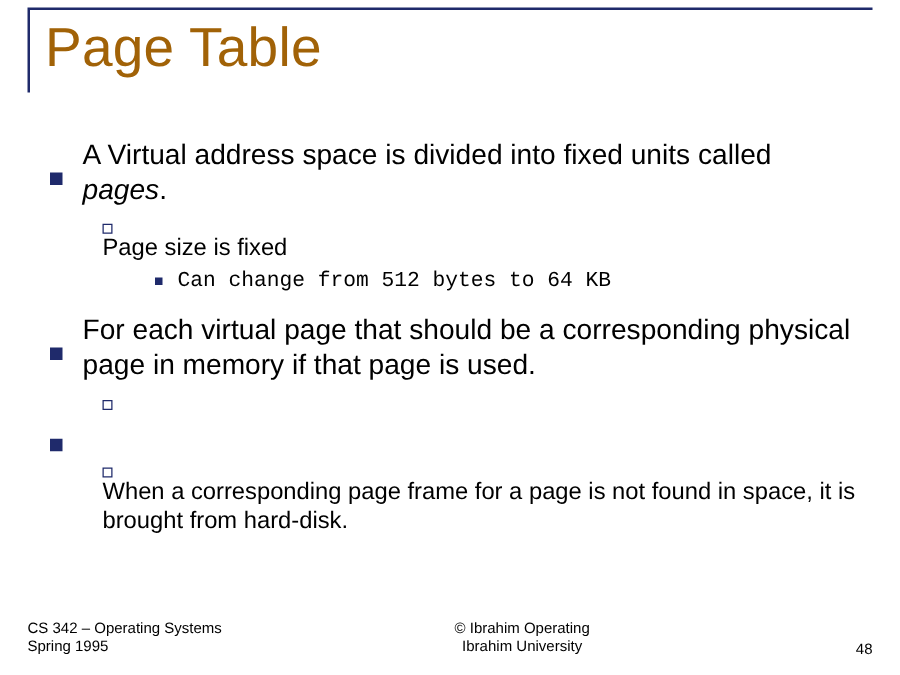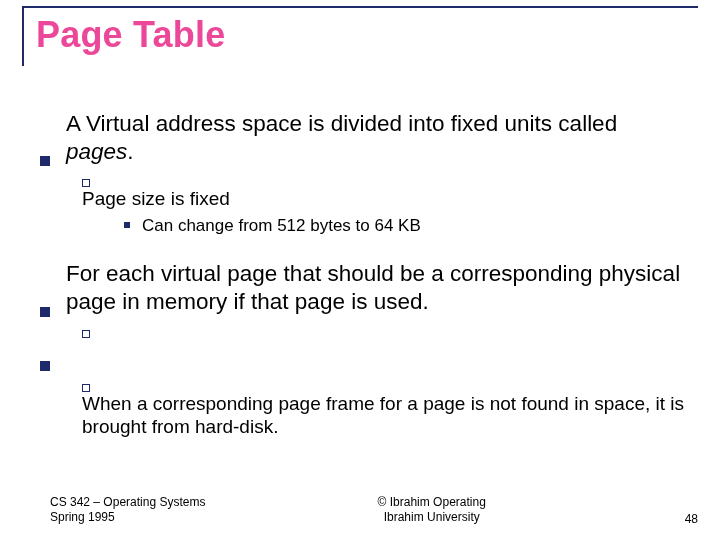--- a/index.html
+++ b/index.html
@@ -21,34 +21,34 @@
     left: 22px;
     top: 6px;
     width: 676px;
     border-top: 2px solid #1f2a6b;
   }
   .title-inner {
     border-left: 2px solid #1f2a6b;
     padding: 6px 0 10px 12px;
   }
   .title {
-    font-size: 36px;
-    font-weight: 700;
-    color: #ec4899;
+    font-size: 44px;
+    font-weight: 400;
+    color: #a16207;
     letter-spacing: 0.2px;
   }
   .content {
     position: absolute;
     left: 40px;
     top: 110px;
     width: 650px;
   }
   .lvl1 {
     display: flex;
-    align-items: flex-end;
+    align-items: center;
     margin-bottom: 6px;
   }
   .lvl1 .bullet {
     width: 10px; height: 10px;
     background: #1f2a6b;
     flex: 0 0 10px;
     margin-top: 9px;
     margin-right: 16px;
   }
   .lvl1 .text {
@@ -73,21 +73,22 @@
   }
   .lvl2 .text {
     font-size: 19px;
     line-height: 1.25;
   }
   .lvl3 {
     display: flex;
     align-items: flex-start;
     margin-left: 84px;
     margin-top: 4px;
-    margin-bottom: 24px;
+    margin-bottom: 14px;
+    font-family: Liberation Mono, monospace;
   }
   .lvl3 .bullet {
     width: 6px; height: 6px;
     background: #1f2a6b;
     flex: 0 0 6px;
     margin-top: 7px;
     margin-right: 12px;
   }
   .lvl3 .text {
     font-size: 17px;
@@ -100,21 +101,21 @@
     position: absolute;
     bottom: 14px;
     left: 22px;
     right: 22px;
     display: flex;
     justify-content: space-between;
     align-items: flex-end;
     font-size: 12px;
     color: #000;
   }
-  .footer-left { text-align: left; line-height: 1.3; margin-left: 28px; }
+  .footer-left { text-align: left; line-height: 1.3; }
   .footer-center { text-align: center; line-height: 1.3; flex: 1; }
   .footer-right { text-align: right; min-width: 40px; }
 </style>
 </head>
 <body>
 
 <div class="slide">
 
   <div class="title-wrap">
     <div class="title-inner">

